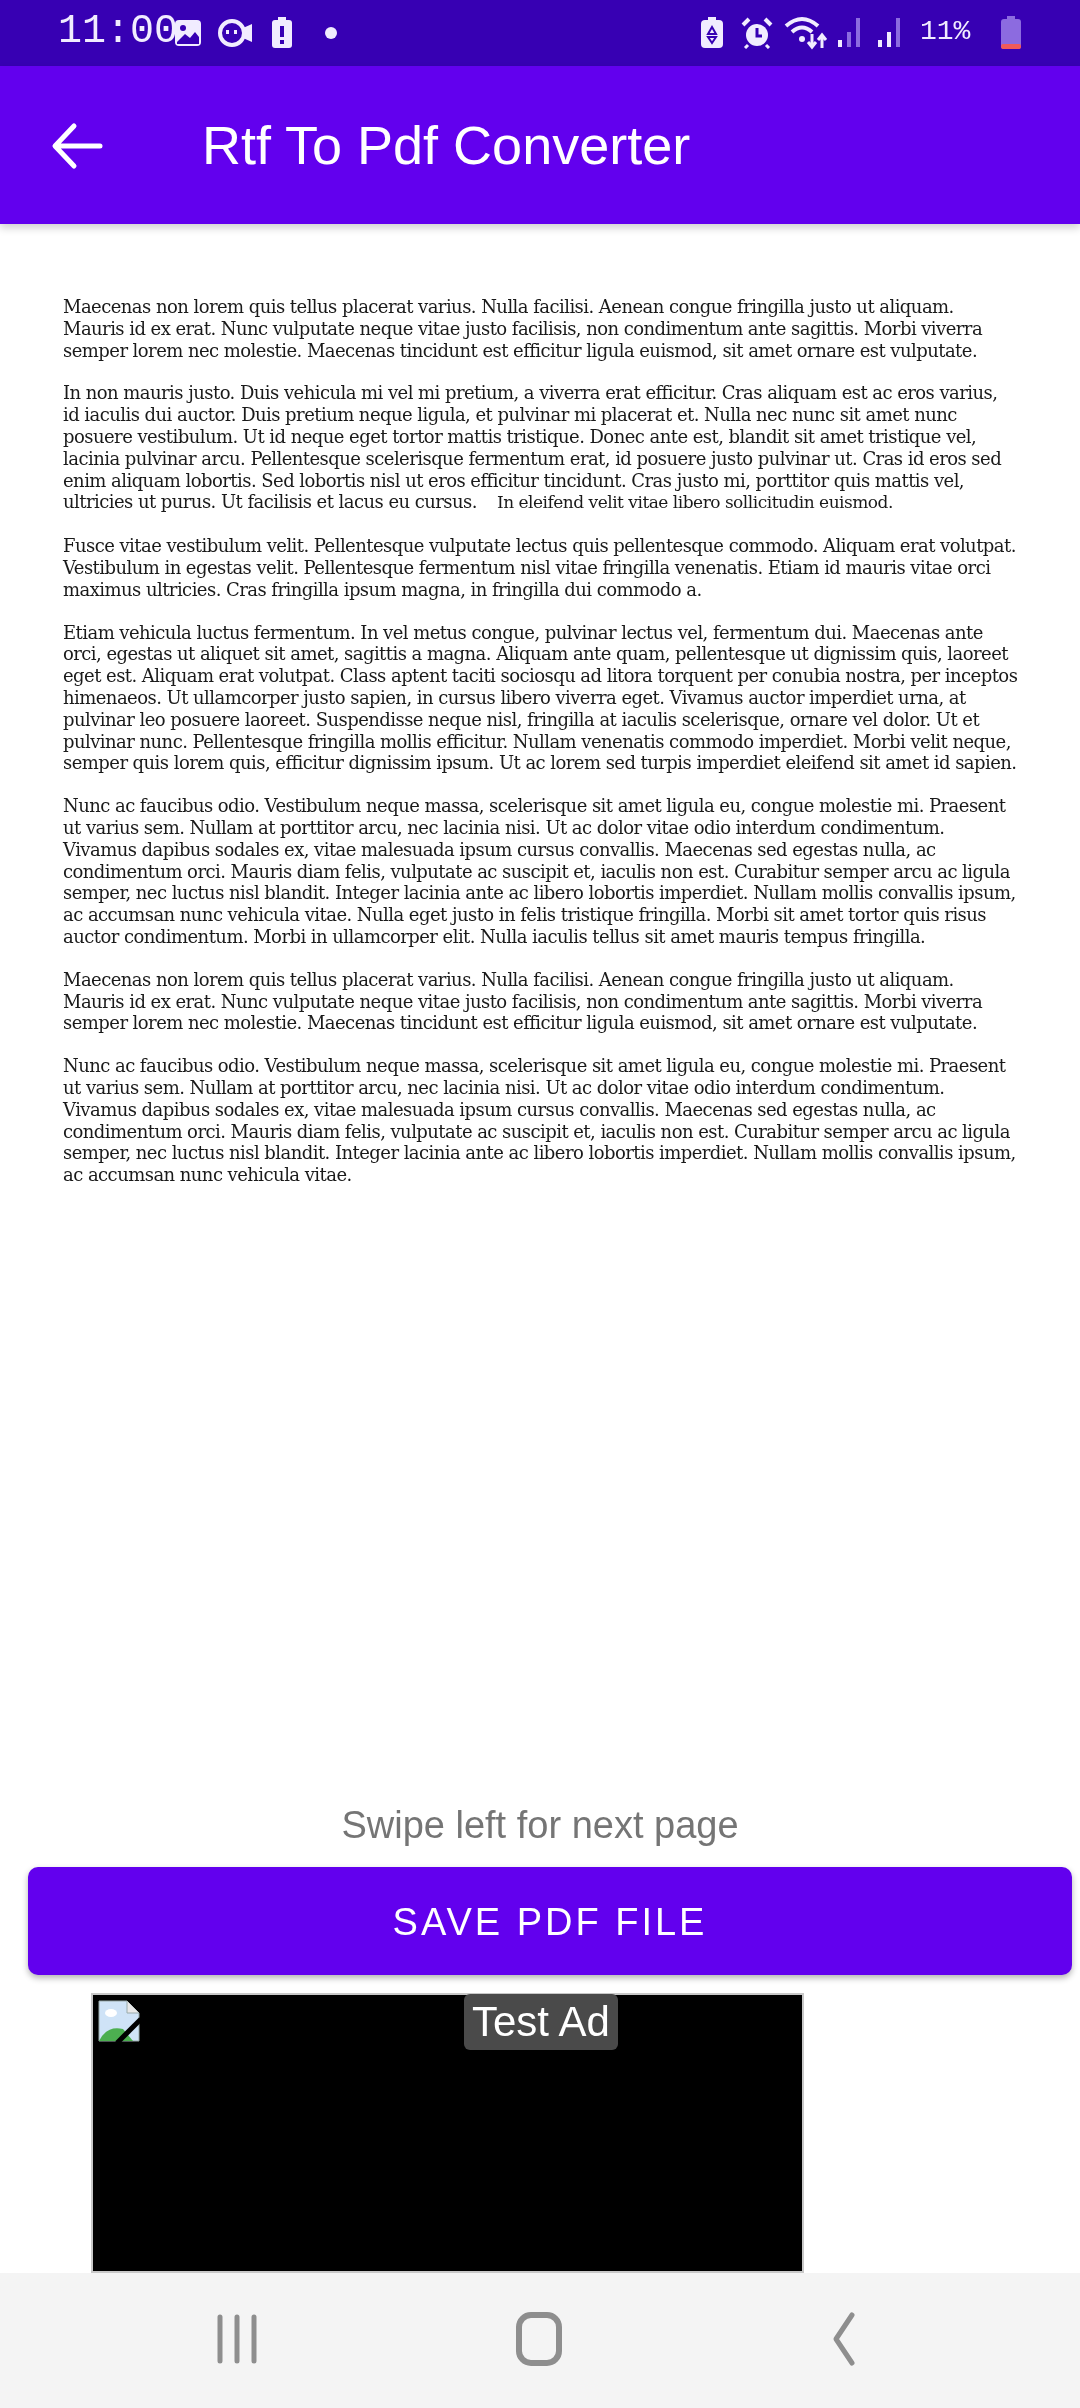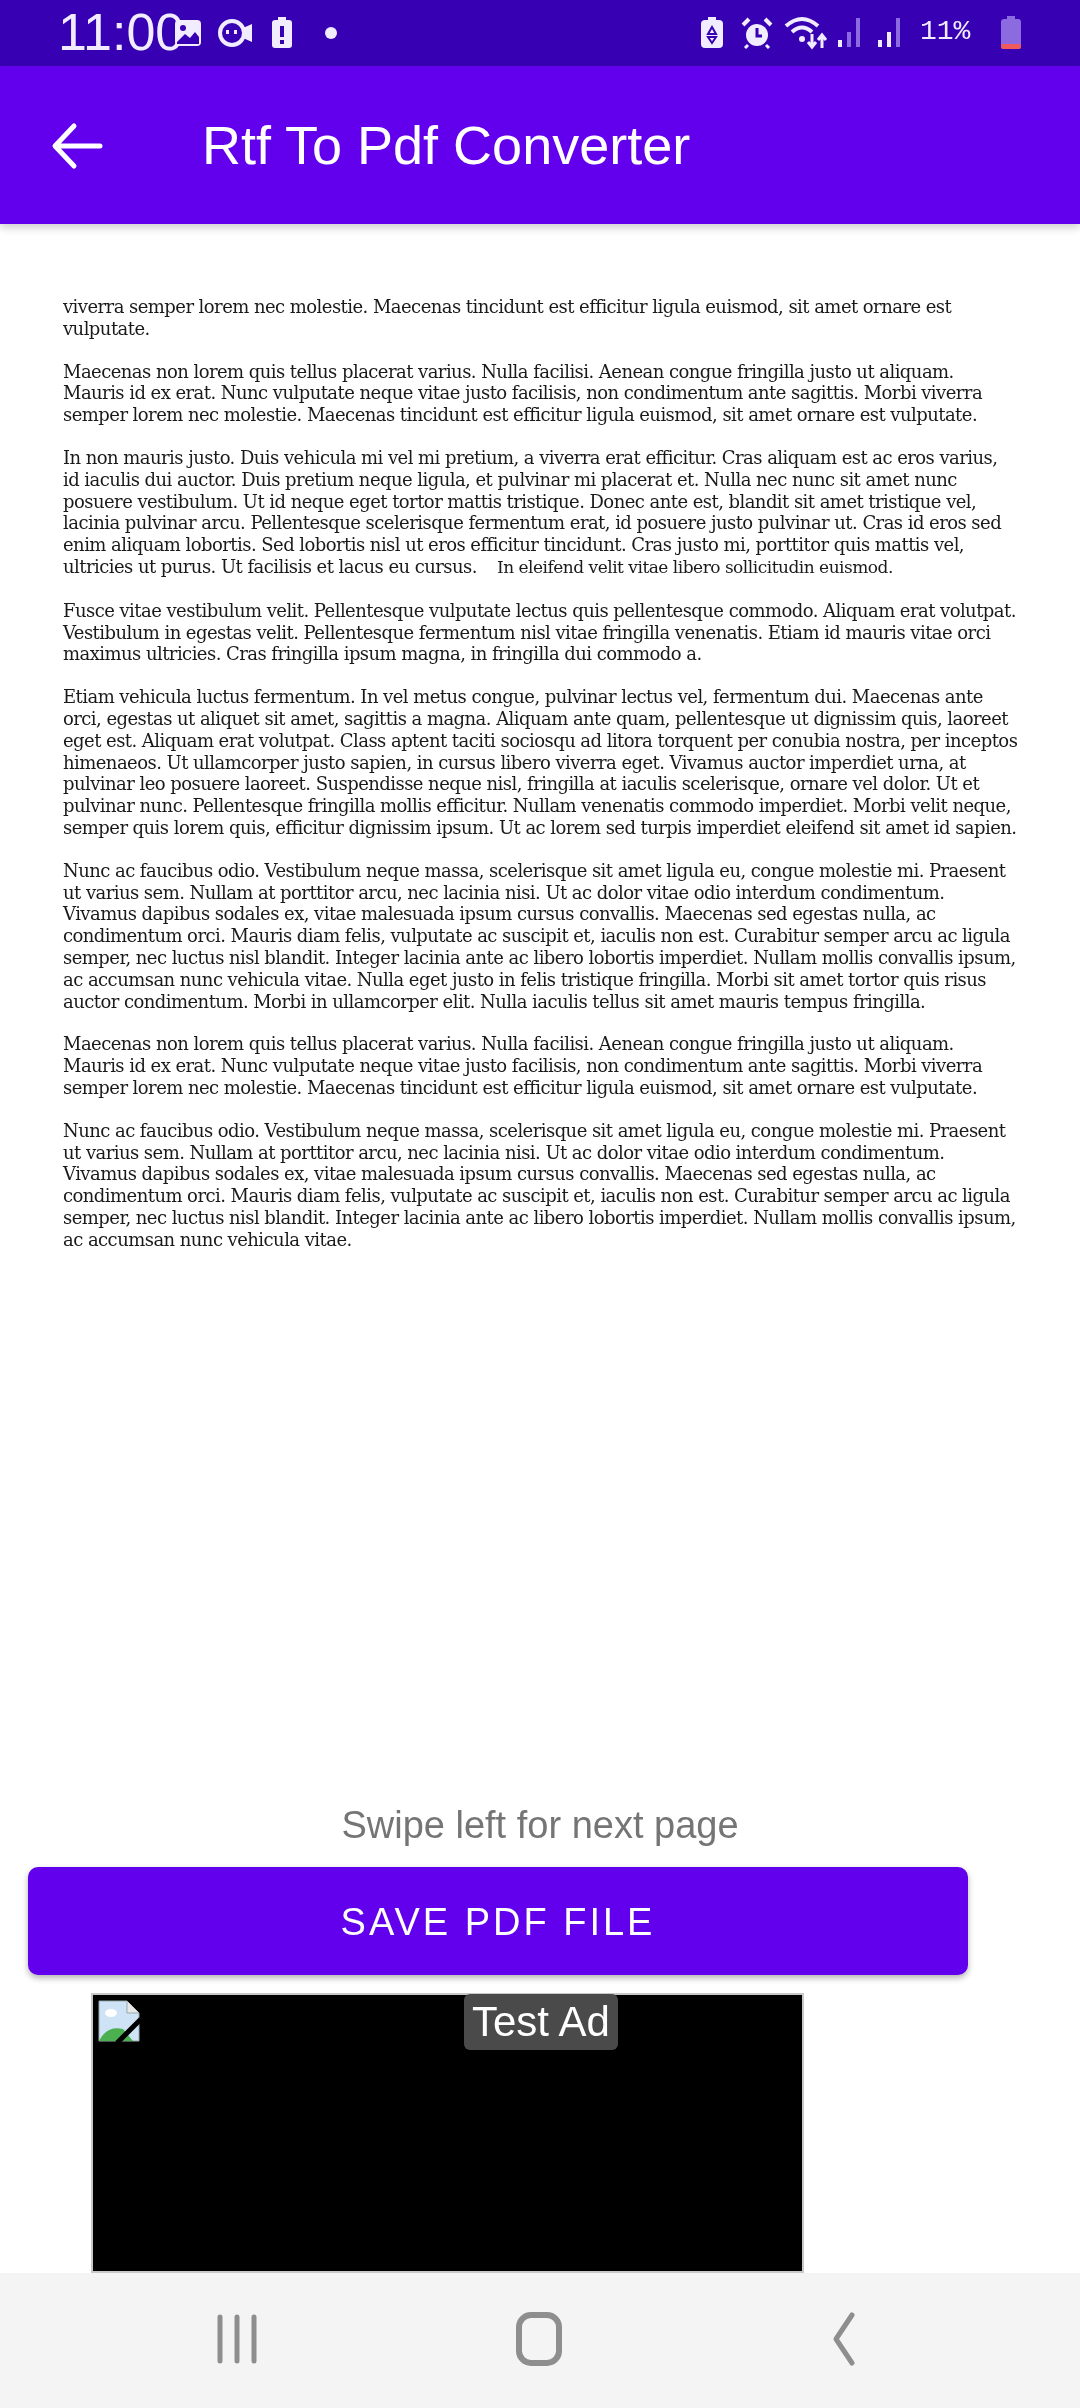--- a/index.html
+++ b/index.html
@@ -1,29 +1,29 @@
 <!DOCTYPE html>
 <html><head>
 <meta charset="utf-8">
 <style>
   html, body { margin:0; padding:0; }
   body { width:1080px; height:2408px; position:relative; overflow:hidden; background:#ffffff; font-family:"Liberation Sans", sans-serif; }
   .statusbar { position:absolute; left:0; top:0; width:1080px; height:66px; background:#3700b3; color:#f1ecff; }
-  .sb-time { position:absolute; left:58px; top:8px; font-size:52px; line-height:48px; font-family:Liberation Sans, sans-serif; }
+  .sb-time { position:absolute; left:58px; top:8px; font-size:40px; line-height:48px; font-family:Liberation Mono, monospace; }
   .sb-ic { position:absolute; top:18px; }
   .sb-right-pct { position:absolute; left:920px; top:8px; font-size:28px; line-height:48px;font-family:Liberation Mono, monospace; }
   .toolbar { position:absolute; left:0; top:66px; width:1080px; height:158px; background:#6200ee; box-shadow:0 4px 8px rgba(0,0,0,0.18); }
   .back { position:absolute; left:48px; top:50px; width:60px; height:60px; cursor:pointer; }
   .title { position:absolute; left:202px; top:44px; font-size:54px; line-height:70px; color:#ffffff; font-weight:500; font-family:"Liberation Sans", sans-serif; }
   .doc { position:absolute; left:63px; top:296px; width:955px; font-family:"DejaVu Serif", "Liberation Serif", serif; color:#1a1a1a; }
   .doc p { margin:0 0 21px 0; font-size:18px; line-height:21.8px; letter-spacing:-0.55px; }
   .doc p .bigger { font-size:17px; letter-spacing:-0.5px;margin-left:20px; }
   .doc h2 { margin:4px 0 22px 0; font-size:31px; line-height:33px; font-weight:bold; letter-spacing:-0.6px; color:#111; }
   .swipe { position:absolute; left:0; width:1080px; top:1800px; text-align:center; font-size:38px; line-height:50px; color:#757575; }
-  .savebtn { position:absolute; left:28px; top:1867px; width:940px; height:108px; background:#6200ee; border-radius:10px; box-shadow:0 3px 6px rgba(0,0,0,0.3); color:#fff; font-size:38px; letter-spacing:3px; font-weight:500; text-align:center; line-height:108px; cursor:pointer; border:none; }
+  .savebtn { position:absolute; left:28px; top:1867px; width:1044px; height:108px; background:#6200ee; border-radius:10px; box-shadow:0 3px 6px rgba(0,0,0,0.3); color:#fff; font-size:38px; letter-spacing:3px; font-weight:500; text-align:center; line-height:108px; cursor:pointer; border:none; }
   .ad { position:absolute; left:91px; top:1993px; width:713px; height:280px; background:#000; border:2px solid #c8c8c8; box-sizing:border-box; }
   .ad-broken { position:absolute; left:4px; top:4px; width:44px; height:44px; }
   .ad-label { position:absolute; left:371px; top:-1px; height:56px; padding:0 8px; background:#4a4a4a; border-radius:6px; color:#fff; font-size:42px; line-height:56px; }
   .navbar { position:absolute; left:0; top:2273px; width:1080px; height:135px; background:#f4f4f4; }
   .nav-btn { position:absolute; top:36px; width:70px; height:64px; cursor:pointer; }
 </style>
 </head>
 <body>
 
 <div class="statusbar">
@@ -88,21 +88,20 @@
 <div class="toolbar">
   <div class="back">
     <svg width="60" height="60" viewBox="0 0 60 60">
         <path d="M52 30 L8 30 M26 10 L7 30 L26 50" stroke="#ffffff" stroke-width="5" fill="none" stroke-linecap="round" stroke-linejoin="round"></path>
       </svg>
   </div>
   <div class="title">Rtf To Pdf Converter</div>
 </div>
 
 <div class="doc">
-  <p>viverra semper lorem nec molestie. Maecenas tincidunt est efficitur ligula euismod, sit amet ornare est vulputate.</p>
   <p>Maecenas non lorem quis tellus placerat varius. Nulla facilisi. Aenean congue fringilla justo ut aliquam. Mauris id ex erat. Nunc vulputate neque vitae justo facilisis, non condimentum ante sagittis. Morbi viverra semper lorem nec molestie. Maecenas tincidunt est efficitur ligula euismod, sit amet ornare est vulputate.</p>
   <p><span>In non mauris justo. Duis vehicula mi vel mi pretium, a viverra erat efficitur. Cras aliquam est ac eros varius, id iaculis dui auctor. Duis pretium neque ligula, et pulvinar mi placerat et. Nulla nec nunc sit amet nunc posuere vestibulum. Ut id neque eget tortor mattis tristique. Donec ante est, blandit sit amet tristique vel, lacinia pulvinar arcu. Pellentesque scelerisque fermentum erat, id posuere justo pulvinar ut. Cras id eros sed enim aliquam lobortis. Sed lobortis nisl ut eros efficitur tincidunt. Cras justo mi, porttitor quis mattis vel, ultricies ut purus. Ut facilisis et lacus eu cursus.</span><span class="bigger">In eleifend velit vitae libero sollicitudin euismod.</span></p>
   <p>Fusce vitae vestibulum velit. Pellentesque vulputate lectus quis pellentesque commodo. Aliquam erat volutpat. Vestibulum in egestas velit. Pellentesque fermentum nisl vitae fringilla venenatis. Etiam id mauris vitae orci maximus ultricies. Cras fringilla ipsum magna, in fringilla dui commodo a.</p>
   <p>Etiam vehicula luctus fermentum. In vel metus congue, pulvinar lectus vel, fermentum dui. Maecenas ante orci, egestas ut aliquet sit amet, sagittis a magna. Aliquam ante quam, pellentesque ut dignissim quis, laoreet eget est. Aliquam erat volutpat. Class aptent taciti sociosqu ad litora torquent per conubia nostra, per inceptos himenaeos. Ut ullamcorper justo sapien, in cursus libero viverra eget. Vivamus auctor imperdiet urna, at pulvinar leo posuere laoreet. Suspendisse neque nisl, fringilla at iaculis scelerisque, ornare vel dolor. Ut et pulvinar nunc. Pellentesque fringilla mollis efficitur. Nullam venenatis commodo imperdiet. Morbi velit neque, semper quis lorem quis, efficitur dignissim ipsum. Ut ac lorem sed turpis imperdiet eleifend sit amet id sapien.</p>
   <p>Nunc ac faucibus odio. Vestibulum neque massa, scelerisque sit amet ligula eu, congue molestie mi. Praesent ut varius sem. Nullam at porttitor arcu, nec lacinia nisi. Ut ac dolor vitae odio interdum condimentum. Vivamus dapibus sodales ex, vitae malesuada ipsum cursus convallis. Maecenas sed egestas nulla, ac condimentum orci. Mauris diam felis, vulputate ac suscipit et, iaculis non est. Curabitur semper arcu ac ligula semper, nec luctus nisl blandit. Integer lacinia ante ac libero lobortis imperdiet. Nullam mollis convallis ipsum, ac accumsan nunc vehicula vitae. Nulla eget justo in felis tristique fringilla. Morbi sit amet tortor quis risus auctor condimentum. Morbi in ullamcorper elit. Nulla iaculis tellus sit amet mauris tempus fringilla.</p>
   <p>Maecenas non lorem quis tellus placerat varius. Nulla facilisi. Aenean congue fringilla justo ut aliquam. Mauris id ex erat. Nunc vulputate neque vitae justo facilisis, non condimentum ante sagittis. Morbi viverra semper lorem nec molestie. Maecenas tincidunt est efficitur ligula euismod, sit amet ornare est vulputate.</p>
   <p>Nunc ac faucibus odio. Vestibulum neque massa, scelerisque sit amet ligula eu, congue molestie mi. Praesent ut varius sem. Nullam at porttitor arcu, nec lacinia nisi. Ut ac dolor vitae odio interdum condimentum. Vivamus dapibus sodales ex, vitae malesuada ipsum cursus convallis. Maecenas sed egestas nulla, ac condimentum orci. Mauris diam felis, vulputate ac suscipit et, iaculis non est. Curabitur semper arcu ac ligula semper, nec luctus nisl blandit. Integer lacinia ante ac libero lobortis imperdiet. Nullam mollis convallis ipsum, ac accumsan nunc vehicula vitae.</p>
 </div>
 
 <div class="swipe">Swipe left for next page</div>

